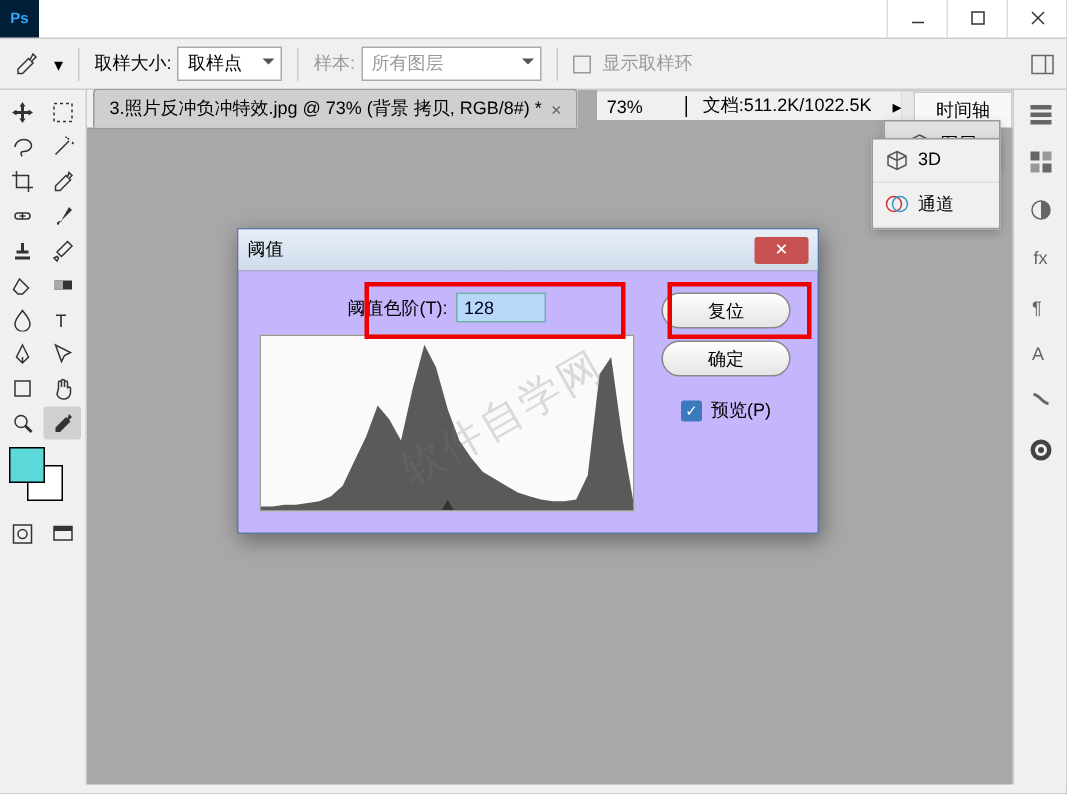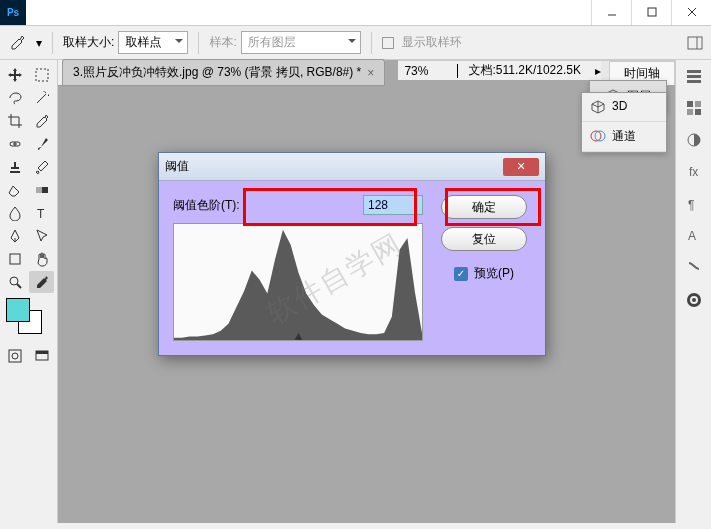--- a/index.html
+++ b/index.html
@@ -40,21 +40,21 @@
 .rp-ico{width:20px;height:20px;display:flex;align-items:center;justify-content:center;color:#555}
 .side-panel{position:absolute;right:44px;top:64px;width:86px;background:#f0f0f0;border:1px solid #999;box-shadow:0 2px 6px rgba(0,0,0,.2)}
 .sp-row{display:flex;align-items:flex-start;padding:6px 8px;gap:6px;border-bottom:1px solid #ddd}
 .layer-panel{position:absolute;right:44px;top:80px;width:78px;height:32px;background:#e0e0e0;border:1px solid #999;display:flex;align-items:center;justify-content:center;gap:6px;box-shadow:0 2px 6px rgba(0,0,0,.2)}
 
 .dialog{position:absolute;left:158px;top:152px;width:388px;background:#c4b5fd;border:1px solid #5a7aa0;box-shadow:2px 4px 14px rgba(0,0,0,.4)}
 .dlg-title{height:28px;background:linear-gradient(#e8eef7,#d0dcec);border-bottom:1px solid #aac;display:flex;align-items:center;padding:0 6px}
 .dlg-close{margin-left:auto;width:36px;height:18px;background:#c75050;border-radius:2px;display:flex;align-items:center;justify-content:center;color:#fff;font-size:11px}
 .dlg-body{padding:14px;display:flex;gap:14px}
 .dlg-left{flex:1}
-.thresh-row{display:flex;align-items:center;justify-content:space-between;gap:6px;margin-bottom:8px}
+.thresh-row{display:flex;align-items:center;justify-content:center;gap:6px;margin-bottom:8px}
 .thresh-input{width:60px;border:1px solid #7aa;padding:2px 4px;background:#b8d8f8;color:#003}
 .redbox1{position:absolute;border:3px solid #e00;left:243px;top:188px;width:174px;height:38px;pointer-events:none}
 .redbox2{position:absolute;border:3px solid #e00;left:445px;top:188px;width:96px;height:38px;pointer-events:none}
 .histogram{width:250px;height:118px;border:1px solid #999;background:#fafafa;position:relative;overflow:hidden}
 .histo-svg{width:100%;height:100%}
 .dlg-right{width:96px;display:flex;flex-direction:column;gap:8px;align-items:center}
 .dlg-btn{width:86px;height:24px;border:1px solid #888;border-radius:12px;background:linear-gradient(#fff,#e4e4e4);display:flex;align-items:center;justify-content:center}
 .chk-row{display:flex;align-items:center;gap:6px;margin-top:6px}
 .chk{width:14px;height:14px;background:#3a7abd;border-radius:2px;display:flex;align-items:center;justify-content:center;color:#fff;font-size:10px}
 svg{display:block}
@@ -359,22 +359,22 @@
         <input class="thresh-input" value="128" style="">
       </div>
       <div class="histogram">
         <svg class="histo-svg" id="histo" viewBox="0 0 250 118" preserveAspectRatio="none">
             <polygon points="0,118 0.0,115.6 7.8,115.6 15.7,114.5 23.5,114.5 31.4,113.3 39.2,112.1 47.1,108.6 54.9,101.5 62.7,85.0 70.6,68.4 78.4,47.2 86.3,56.6 94.1,70.8 102.0,35.4 109.8,5.9 117.6,21.2 125.5,49.6 133.3,70.8 141.2,82.6 149.0,92.0 156.9,96.8 164.7,101.5 172.5,106.2 180.4,108.6 188.2,110.9 196.1,112.1 203.9,112.1 211.8,110.9 219.6,94.4 227.5,26.0 235.3,14.2 243.1,70.8 250.0,110.9 250,118" fill="#5a5a5a"></polygon>
             <polygon points="121.49019607843137,118 129.49019607843138,118 125.49019607843137,111" fill="#333"></polygon>
           </svg>
       </div>
     </div>
     <div class="dlg-right">
+      <div class="dlg-btn">复位</div>
       <div class="dlg-btn">确定</div>
-      <div class="dlg-btn">复位</div>
       <div class="chk-row">
         <div class="chk">✓</div>
         <span>预览(P)</span>
       </div>
     </div>
   </div>
 </div>
 
 <div class="redbox1"></div>
 <div class="redbox2"></div>

